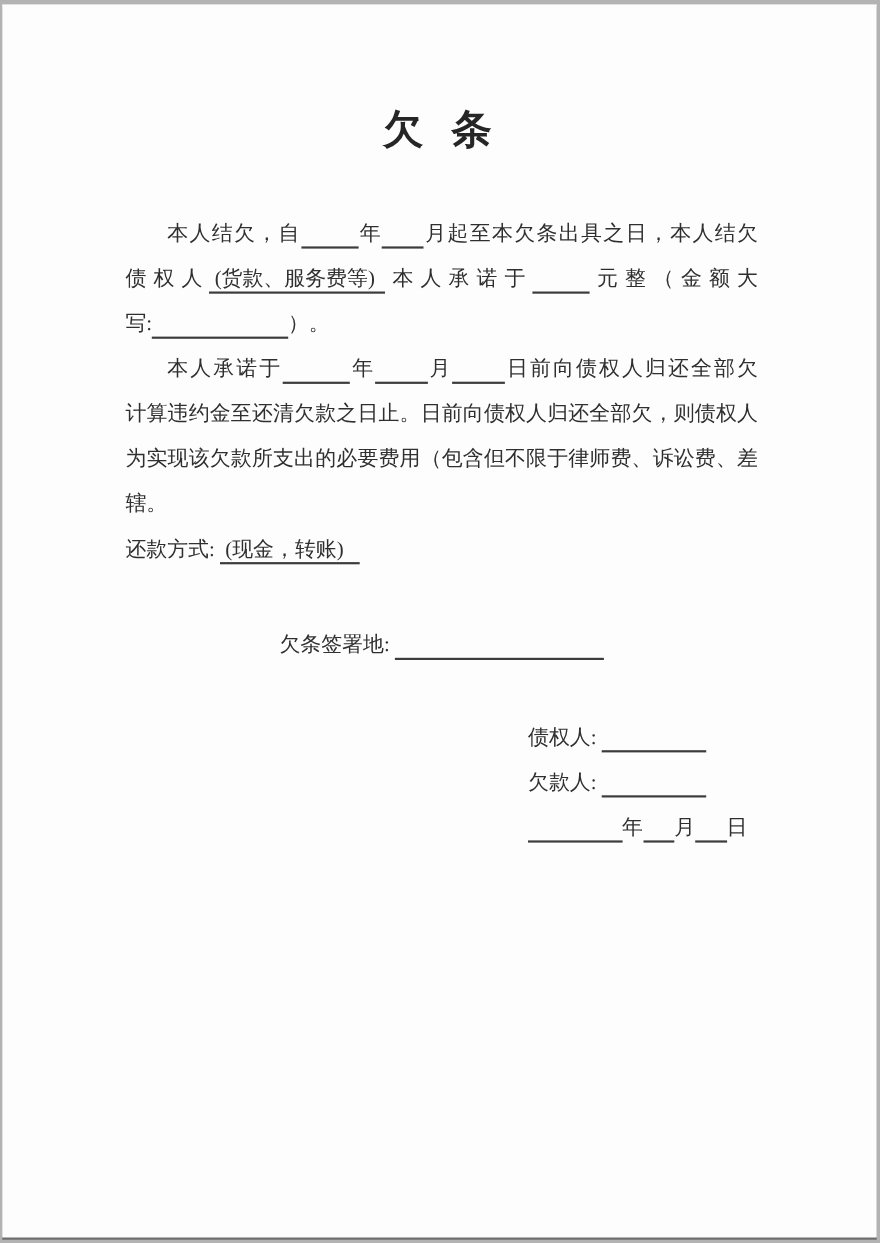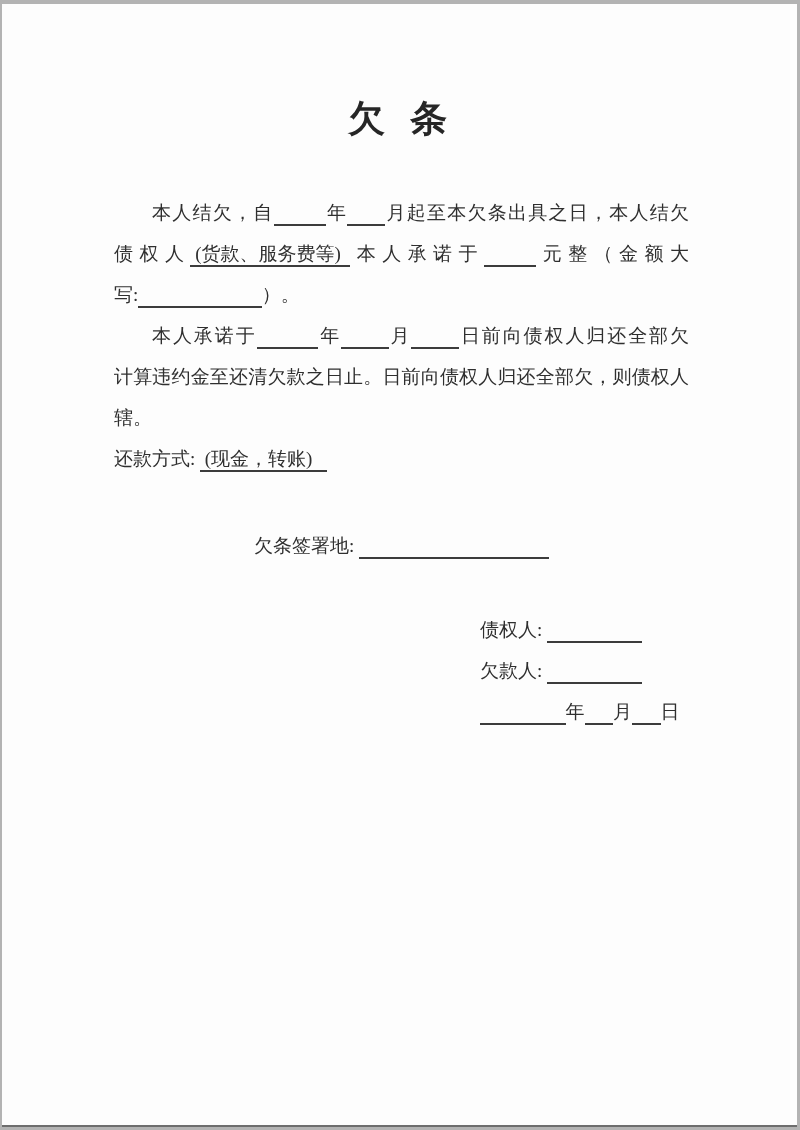--- a/index.html
+++ b/index.html
@@ -61,20 +61,21 @@
     <div class="doc-title">欠 条</div>
     <div>
         <div class="section sec-para1">
           <div class="line indent fill"><span class="txt">本人结欠，自</span><span class="blank">           </span><span class="txt">年</span><span class="blank">        </span><span class="txt">月起至本欠条出具之日，本人结欠</span></div>
           <div class="line fill"><span class="txt">债权人</span><span class="blank"> (货款、服务费等)  </span><span class="txt">本人承诺于</span><span class="blank">           </span><span class="txt">元整（金额大</span></div>
           <div class="line"><span class="txt">写:</span><span class="blank">                          </span><span class="txt">）。</span></div>
         </div>
         <div class="section sec-para2">
           <div class="line indent fill"><span class="txt">本人承诺于</span><span class="blank">             </span><span class="txt">年</span><span class="blank">          </span><span class="txt">月</span><span class="blank">          </span><span class="txt">日前向债权人归还全部欠</span></div>
           <div class="line fill"><span class="txt">计算违约金至还清欠款之日止。日前向债权人归还全部欠，则债权人</span></div>
+          <div class="line fill"><span class="txt">为实现该欠款所支出的必要费用（包含但不限于律师费、诉讼费、差</span></div>
           <div class="line"><span class="txt">辖。</span></div>
         </div>
         <div class="section sec-repay">
           <div class="line"><span class="txt">还款方式: </span><span class="blank"> (现金，转账)   </span></div>
         </div>
         <div class="section sec-sign-place">
           <div class="line"><span class="txt">欠条签署地: </span><span class="blank">                                        </span></div>
         </div>
         <div class="section sec-signature">
           <div class="line"><span class="txt">债权人: </span><span class="blank">                    </span></div>

